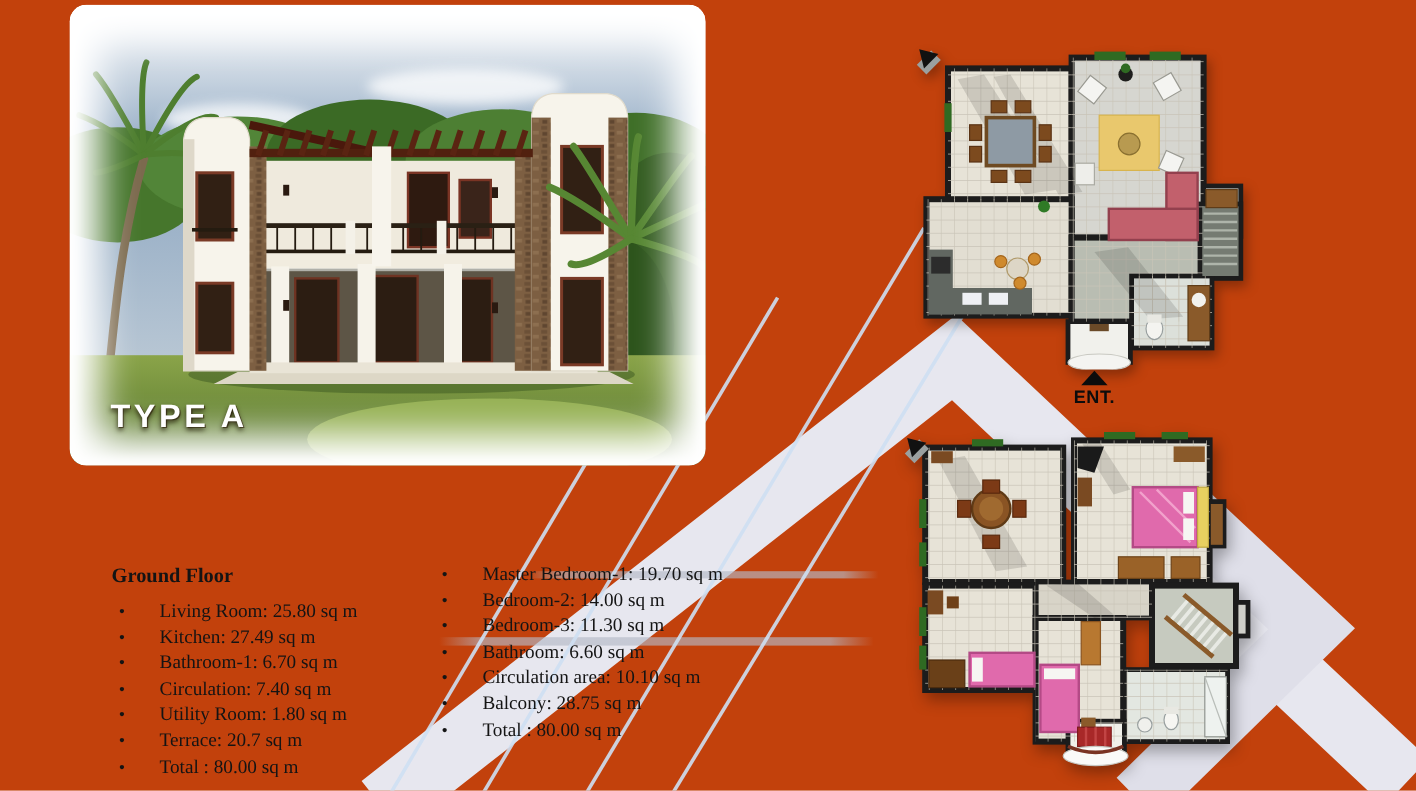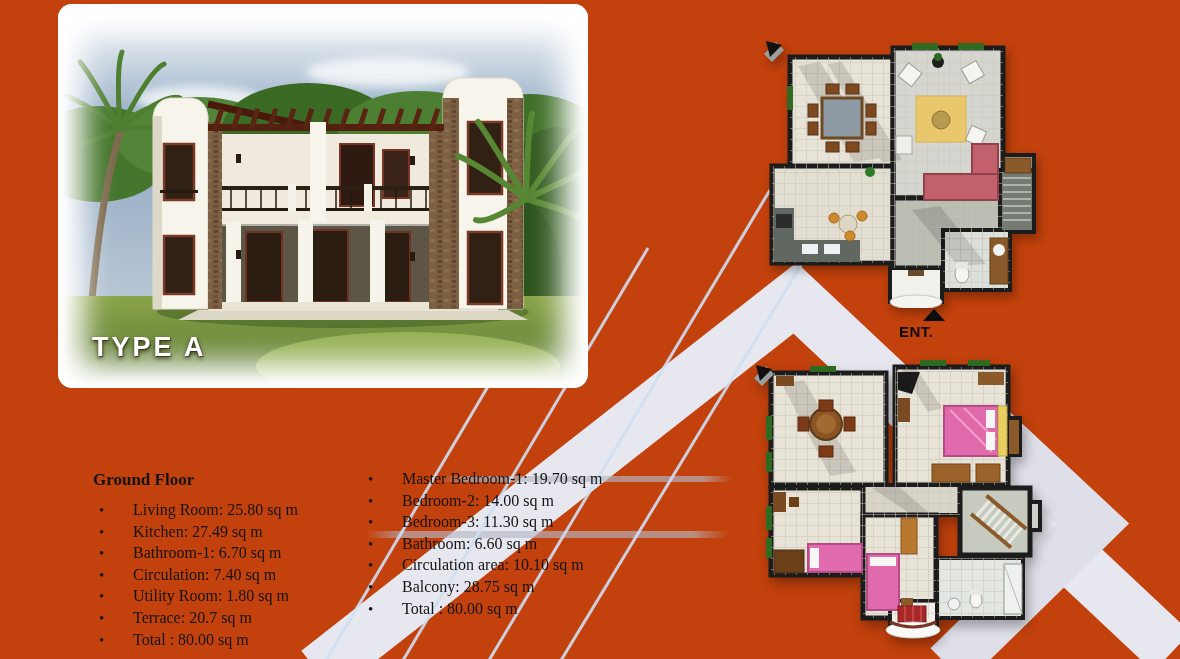--- a/index.html
+++ b/index.html
@@ -24,21 +24,21 @@
   .floor-list h3{margin:0 0 11px 0;font-size:17px;font-weight:700;}
   .ground-list{left:93px;}
   .first-list{left:362px;}
   .blt-row{display:flex;align-items:baseline;height:21.6px;}
   .blt{width:12px;margin-left:6px;font-size:15px;}
   .blt-text{margin-left:22px;white-space:nowrap;}
   
   .plan-ground{left:762px;top:40px;filter:drop-shadow(3px 5px 5px rgba(0,0,0,.30));}
   .plan-first{left:752px;top:360px;filter:drop-shadow(3px 6px 6px rgba(0,0,0,.32));}
   
-  .ent{left:899px;top:309px;width:70px;text-align:left;z-index:4;}
+  .ent{left:877px;top:309px;width:70px;text-align:center;z-index:4;}
   .ent-arrow{width:0;height:0;margin:0 auto 2px auto;
              border-left:11px solid transparent;border-right:11px solid transparent;
              border-bottom:12px solid #0c0c0c;}
   .ent-text{font-family:"Liberation Sans", sans-serif;font-size:15px;font-weight:600;
             letter-spacing:.5px;color:#0c0c0c;}
 </style>
 </head>
 <body>
 
 <div class="page">

